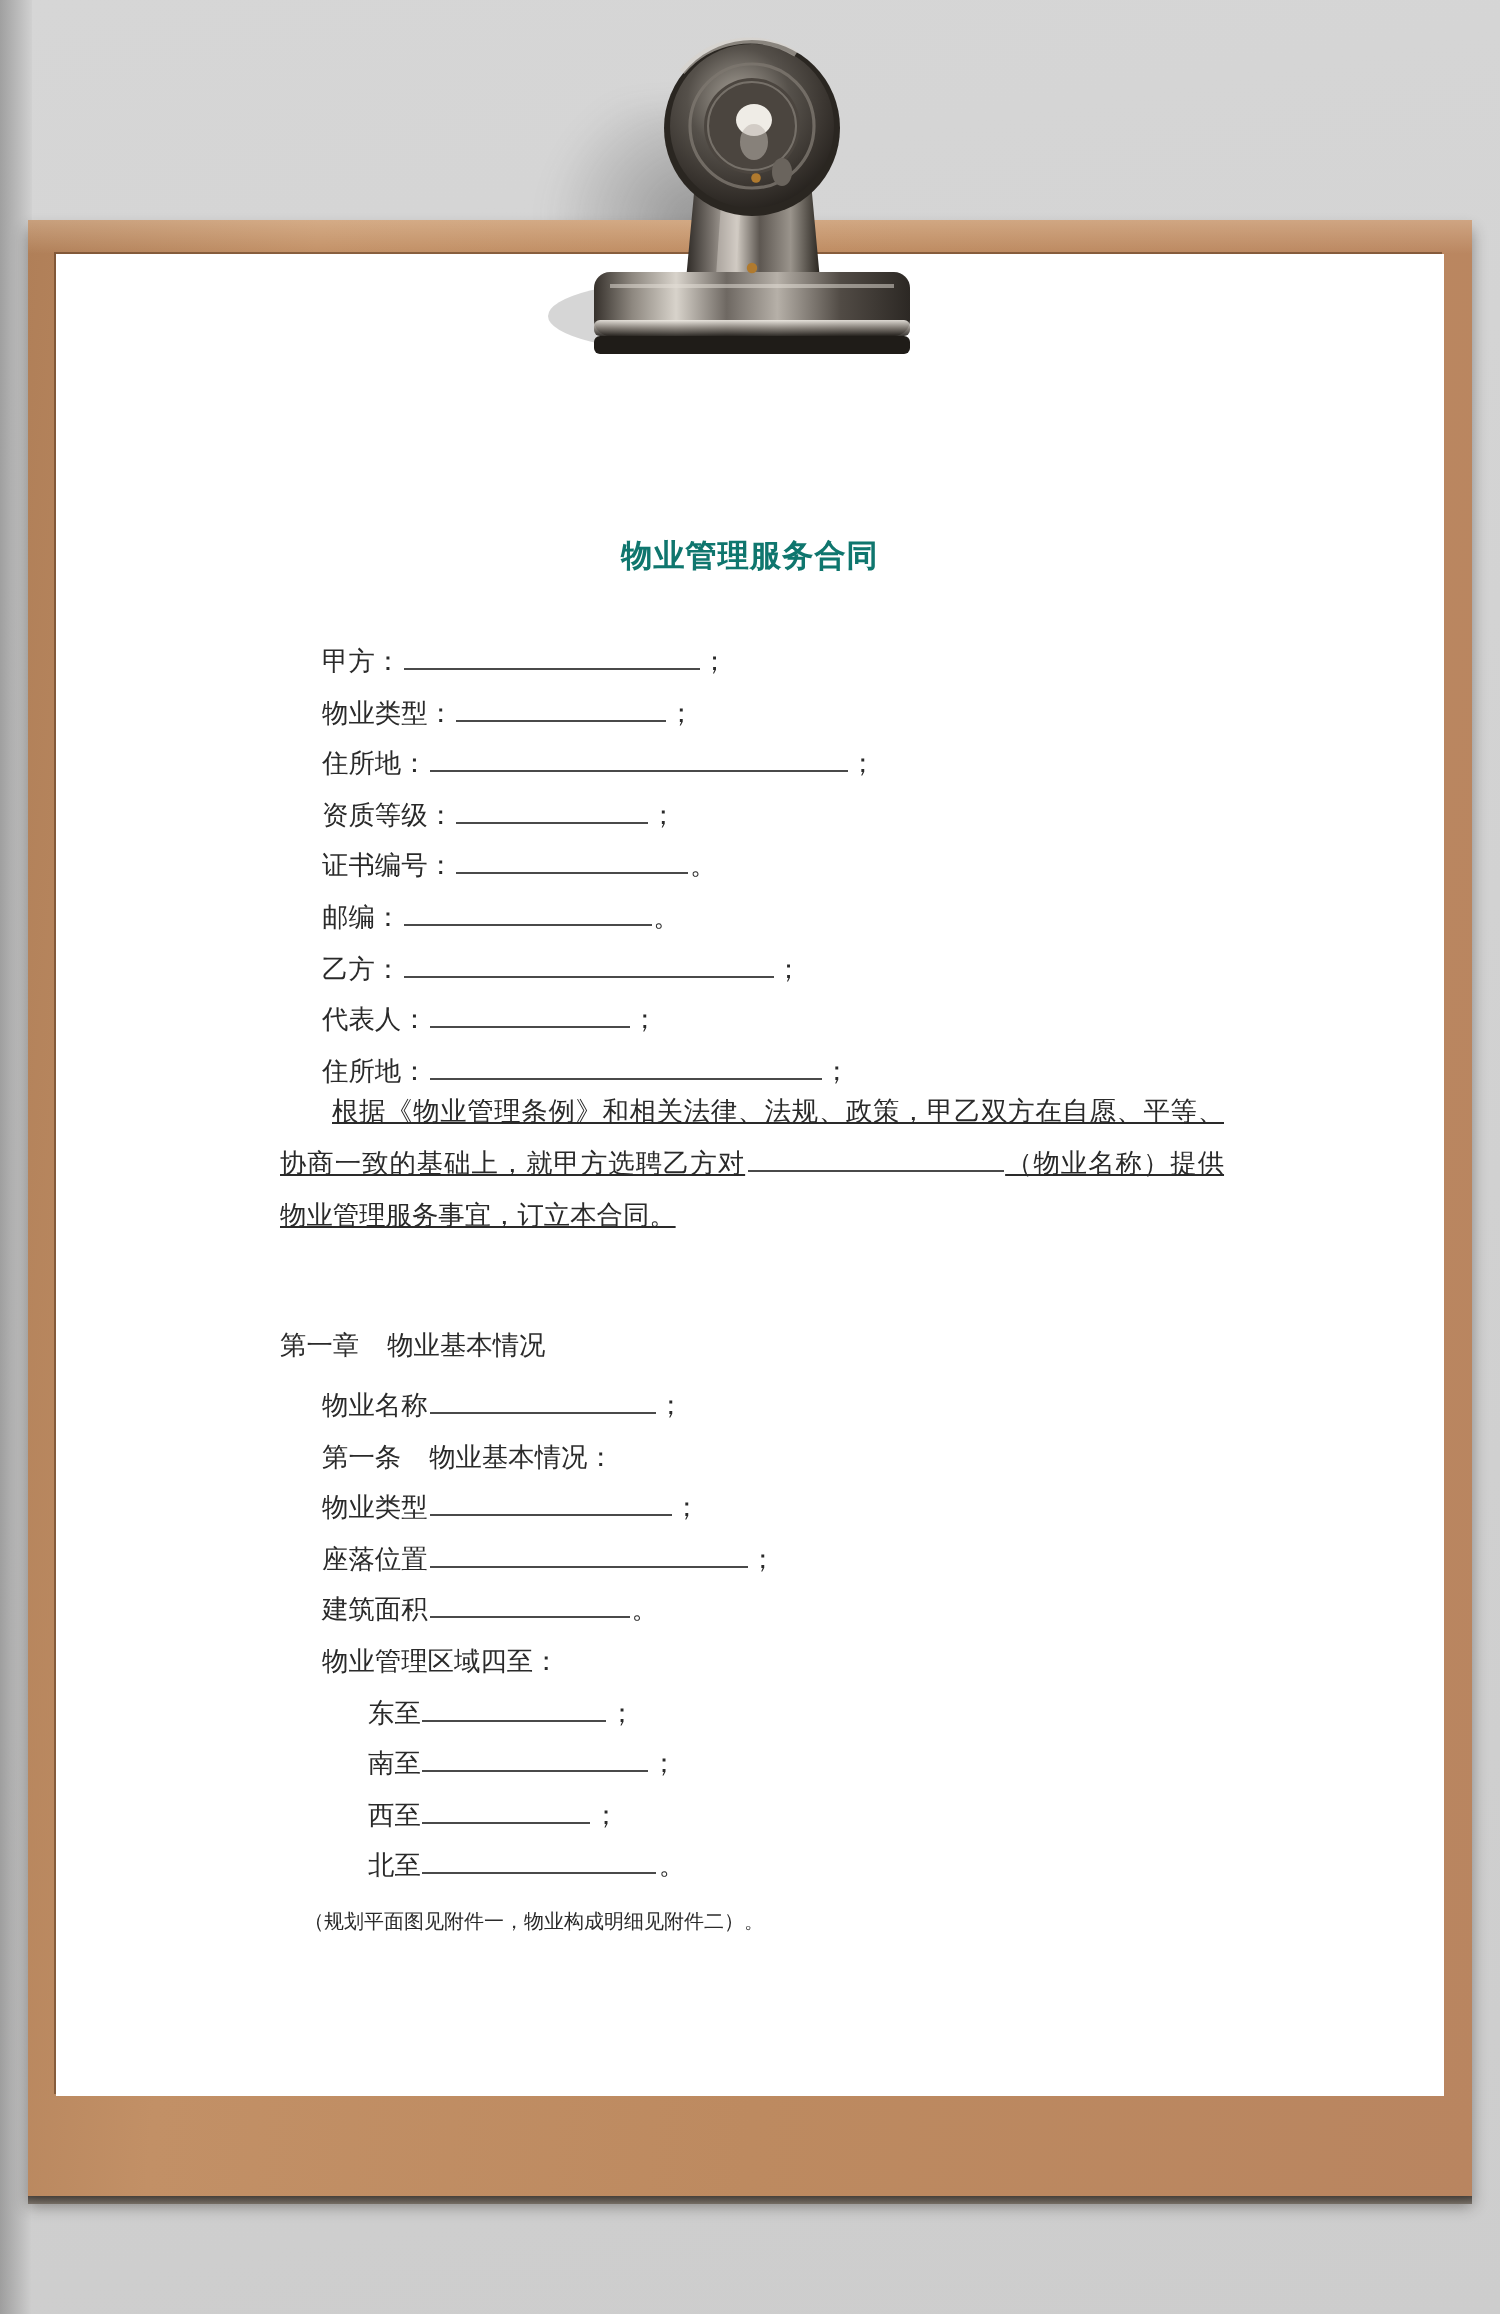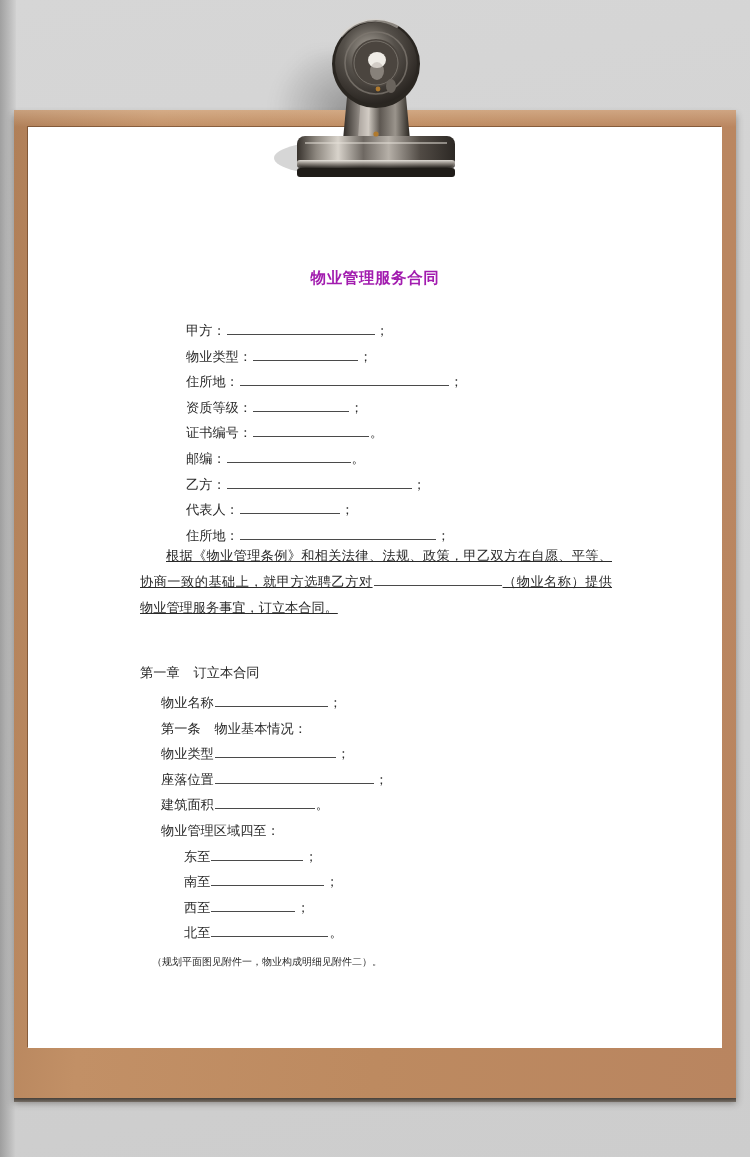--- a/index.html
+++ b/index.html
@@ -87,28 +87,27 @@
   }
   .doc-title {
     position: absolute;
     left: 0; top: 141px;
     width: 694px;
     text-align: center;
     font-family: "Liberation Sans", sans-serif;
     font-weight: bold;
     font-size: 15.5px;
     letter-spacing: .6px;
-    color: #a21caf;
+    color: #0f766e;
   }
 
   .fields {
     position: absolute;
     left: 133px; top: 191px;
     width: 540px;
-    margin-left: 25px;
   }
   .field-row {
     font-size: 13.2px;
     line-height: 25.6px;
     white-space: nowrap;
   }
   .blank {
     display: inline-block;
     border-bottom: 1px solid #4a4a4a;
     vertical-align: baseline;
@@ -236,21 +235,21 @@
       <div class="field-row"><span>资质等级：</span><span class="blank" style="width: 96px;"></span><span>；</span></div>
       <div class="field-row"><span>证书编号：</span><span class="blank" style="width: 116px;"></span><span>。</span></div>
       <div class="field-row"><span>邮编：</span><span class="blank" style="width: 124px;"></span><span>。</span></div>
       <div class="field-row"><span>乙方：</span><span class="blank" style="width: 185px;"></span><span>；</span></div>
       <div class="field-row"><span>代表人：</span><span class="blank" style="width: 100px;"></span><span>；</span></div>
       <div class="field-row"><span>住所地：</span><span class="blank" style="width: 196px;"></span><span>；</span></div>
     </div>
 
   <div class="para"><span>根据《物业管理条例》和相关法律、法规、政策，甲乙双方在自愿、平等、协商一致的基础上，就甲方选聘乙方对</span><span class="blank" style="width: 128px;"></span><span>（物业名称）提供物业管理服务事宜，订立本合同。</span></div>
 
-  <div class="chapter"><span>第一章</span><span class="gap"></span><span>订立本合同</span></div>
+  <div class="chapter"><span>第一章</span><span class="gap"></span><span>物业基本情况</span></div>
 
   <div class="article">
       <div class="article-row"><span>物业名称</span><span class="blank" style="width: 113px;"></span><span>；</span></div>
       <div class="article-row"><span>第一条</span><span class="gap"></span><span>物业基本情况：</span></div>
       <div class="article-row"><span>物业类型</span><span class="blank" style="width: 121px;"></span><span>；</span></div>
       <div class="article-row"><span>座落位置</span><span class="blank" style="width: 159px;"></span><span>；</span></div>
       <div class="article-row"><span>建筑面积</span><span class="blank" style="width: 100px;"></span><span>。</span></div>
       <div class="article-row">物业管理区域四至：</div>
       <div class="article-row sub-row"><span>东至</span><span class="blank" style="width: 92px;"></span><span>；</span></div>
       <div class="article-row sub-row"><span>南至</span><span class="blank" style="width: 113px;"></span><span>；</span></div>

